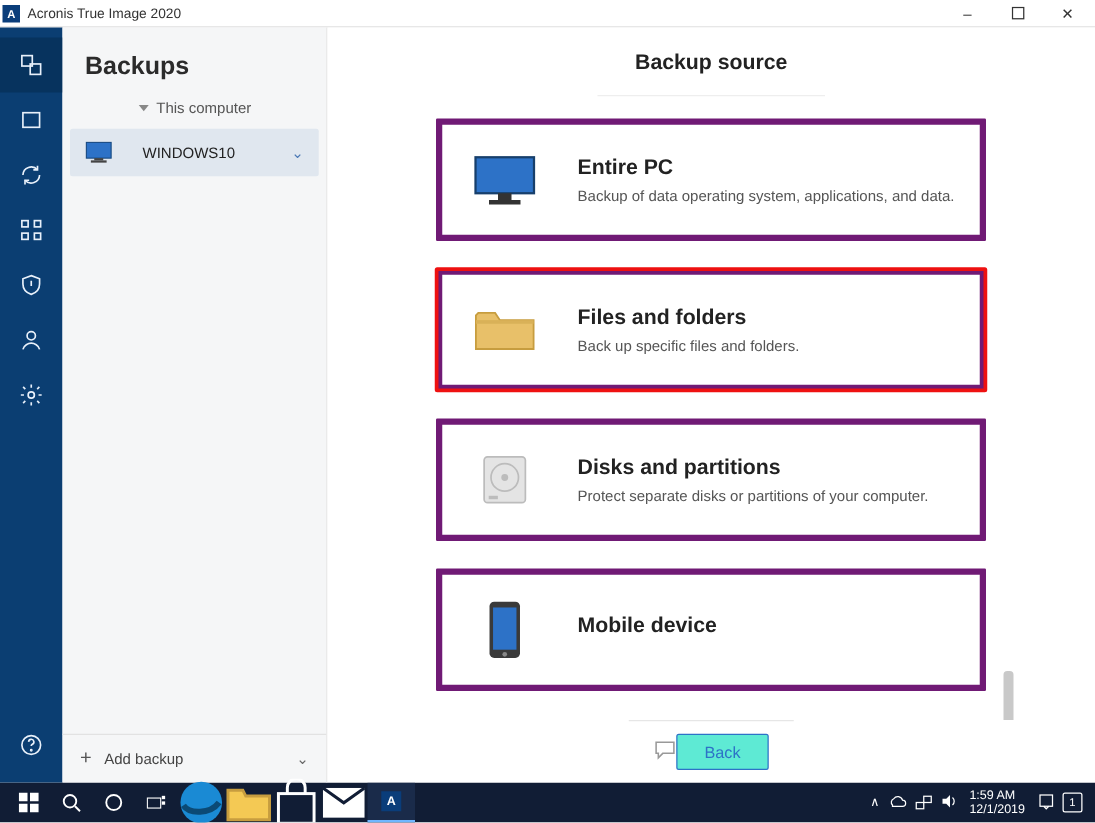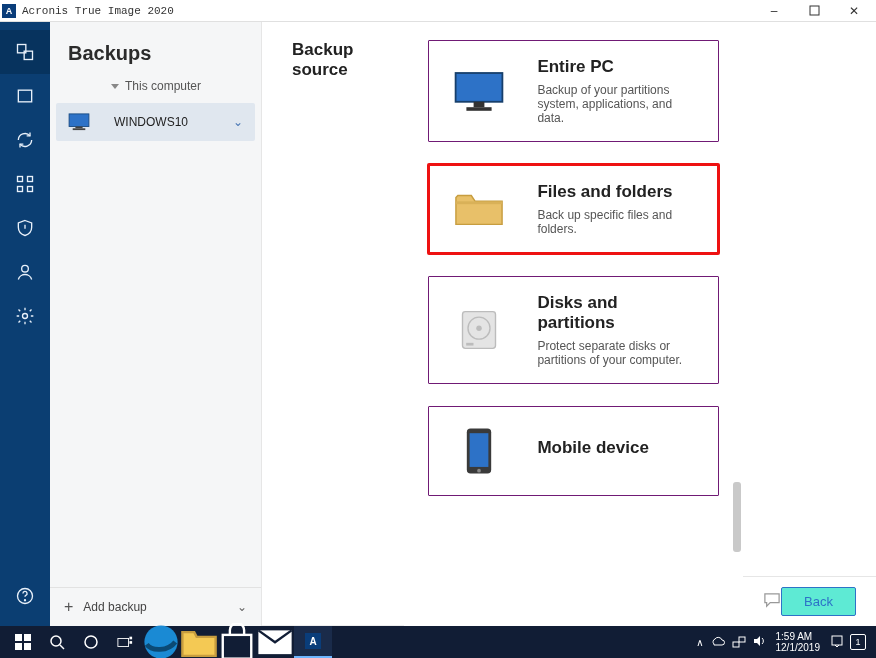--- a/index.html
+++ b/index.html
@@ -19,21 +19,21 @@
     width: 14px; height: 14px;
     background: #0a3d7a;
     color: #fff;
     display: inline-flex;
     align-items: center;
     justify-content: center;
     font-size: 9px;
     font-weight: bold;
     margin-right: 6px;
   }
-  .titlebar .title-text { flex: 0 0 auto; color: #333; font-family: Liberation Mono, monospace; }
+  .titlebar .title-text { flex: 0 0 auto; color: #333; }
   .titlebar .spacer { flex: 1; }
   .titlebar .win-btn {
     width: 40px; height: 20px;
     display: inline-flex; align-items: center; justify-content: center;
     font-size: 12px; color: #333;
   }
   
   
   .app-body {
     display: flex;
@@ -112,36 +112,37 @@
   }
   .sidebar-footer .plus { font-size: 16px; color: #555; }
   .sidebar-footer .chev2 { margin-left: auto; font-size: 12px; color: #666; }
   
   
   .main {
     flex: 1;
     position: relative;
     background: #fff;
     display: flex;
-    flex-direction: row;
+    flex-direction: column;
+    align-items: center;
   }
   .main-header {
     font-size: 17px;
     font-weight: 600;
     color: #222;
     padding: 18px 30px 16px 30px;
     border-bottom: 1px solid #eee;
   }
   .options {
     padding: 18px 24px 2px 24px;
     overflow-y: auto;
     position: relative;
   }
   .option-card {
-    border: 1px solid #701a75;
+    border: 5px solid #701a75;
     border-radius: 1px;
     padding: 16px 20px;
     margin-bottom: 22px;
     display: flex;
     align-items: center;
     gap: 28px;
     min-height: 90px;
     background: #fff;
   }
   .option-card.highlight {
@@ -313,21 +314,21 @@
       <div class="option-card">
         <div class="option-icon">
           <svg viewBox="0 0 60 48" width="54" height="46">
             <rect x="4" y="4" width="52" height="32" fill="#2d72c7" stroke="#173f6b" stroke-width="2"></rect>
             <rect x="24" y="36" width="12" height="6" fill="#333"></rect>
             <rect x="16" y="42" width="28" height="4" fill="#333"></rect>
           </svg>
         </div>
         <div class="option-text">
           <div class="opt-title">Entire PC</div>
-          <div class="opt-desc">Backup of your partitions system, applications, and data.</div>
+          <div class="opt-desc">Backup of data operating system, applications, and data.</div>
         </div>
       </div>
 
       <div class="option-card highlight">
         <div class="option-icon">
           <svg viewBox="0 0 52 40" width="50" height="40">
             <path d="M2 8 L2 36 L50 36 L50 12 L22 12 L18 6 L4 6 Z" fill="#e8c069" stroke="#c79d3f" stroke-width="1.5"></path>
             <rect x="2" y="12" width="48" height="3" fill="#d9b158"></rect>
           </svg>
         </div>

